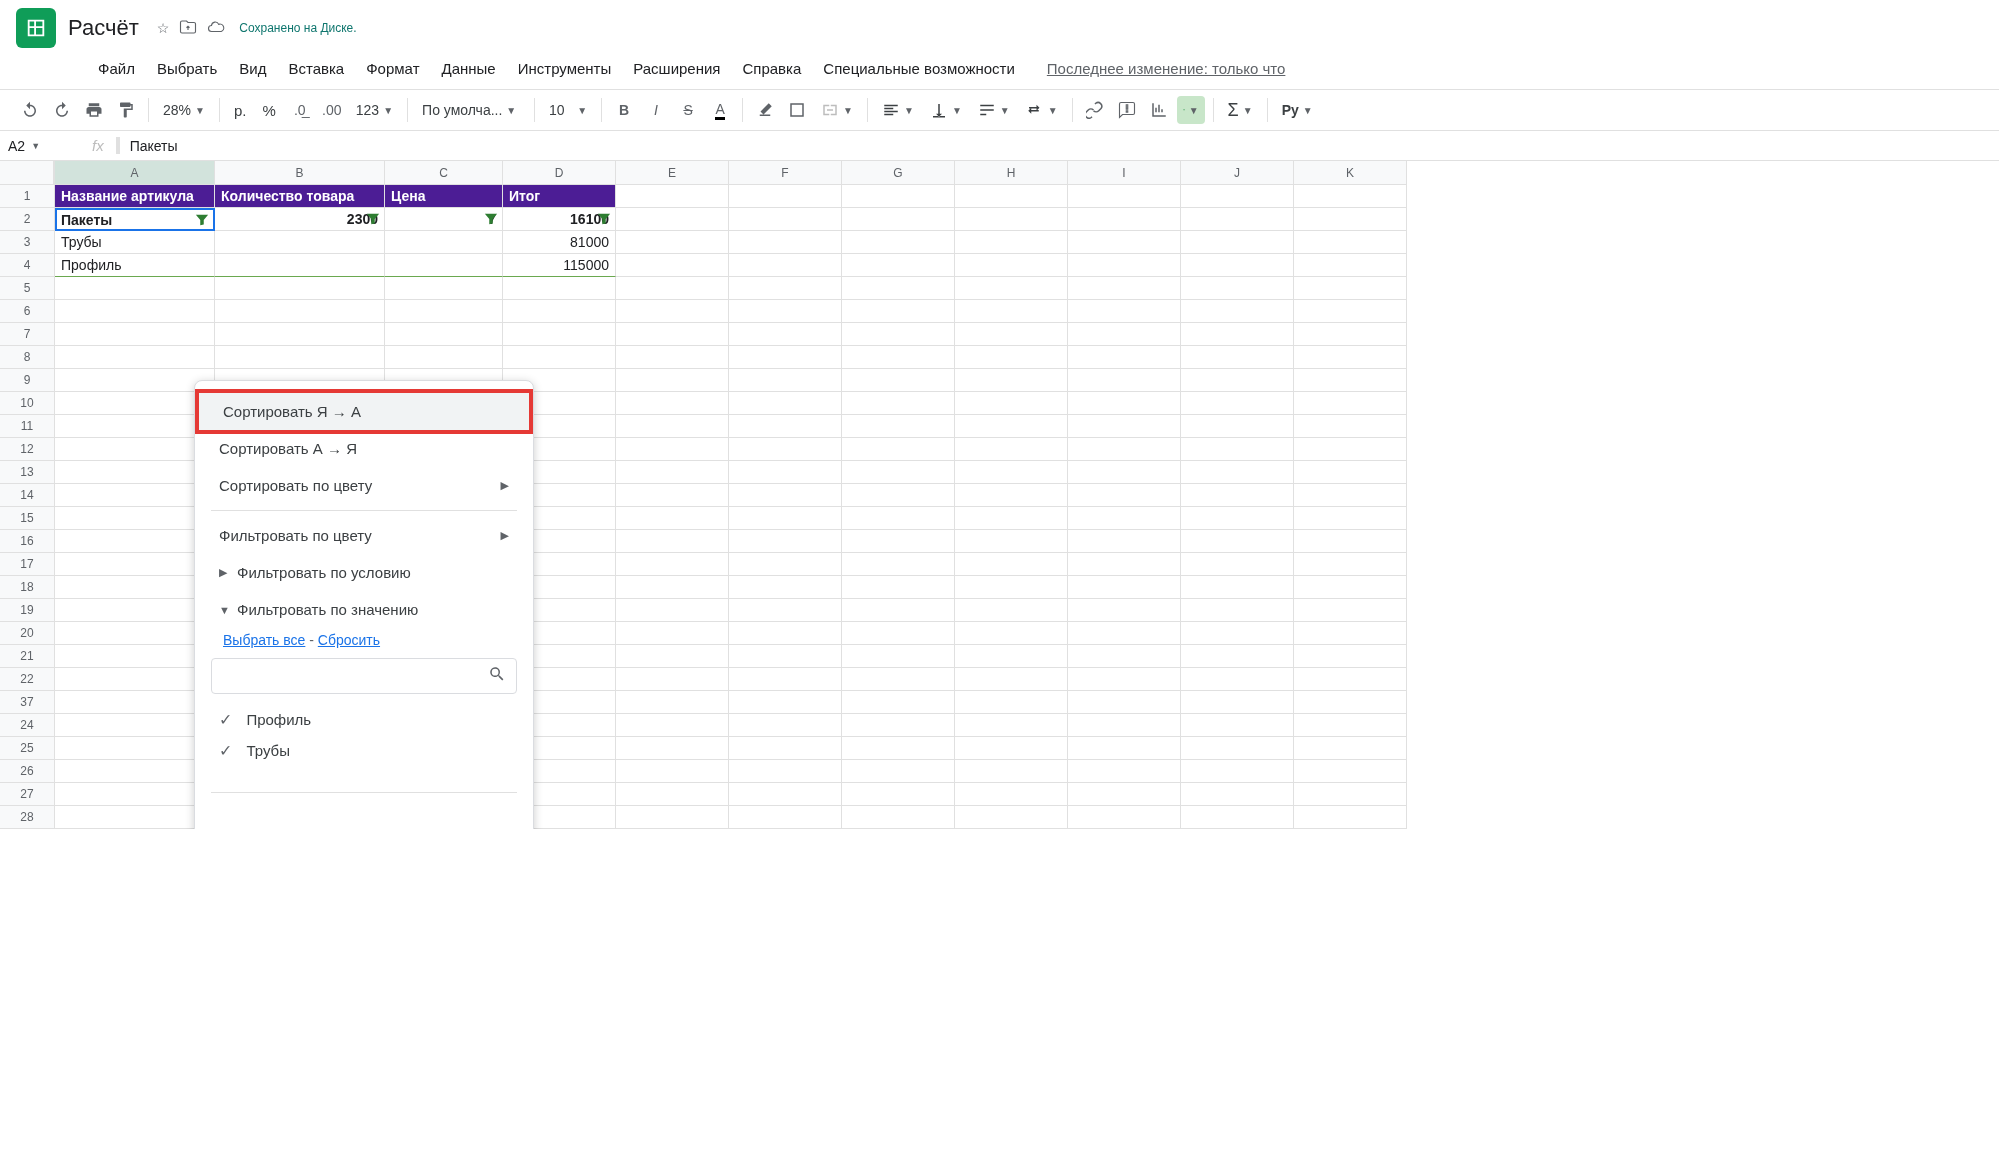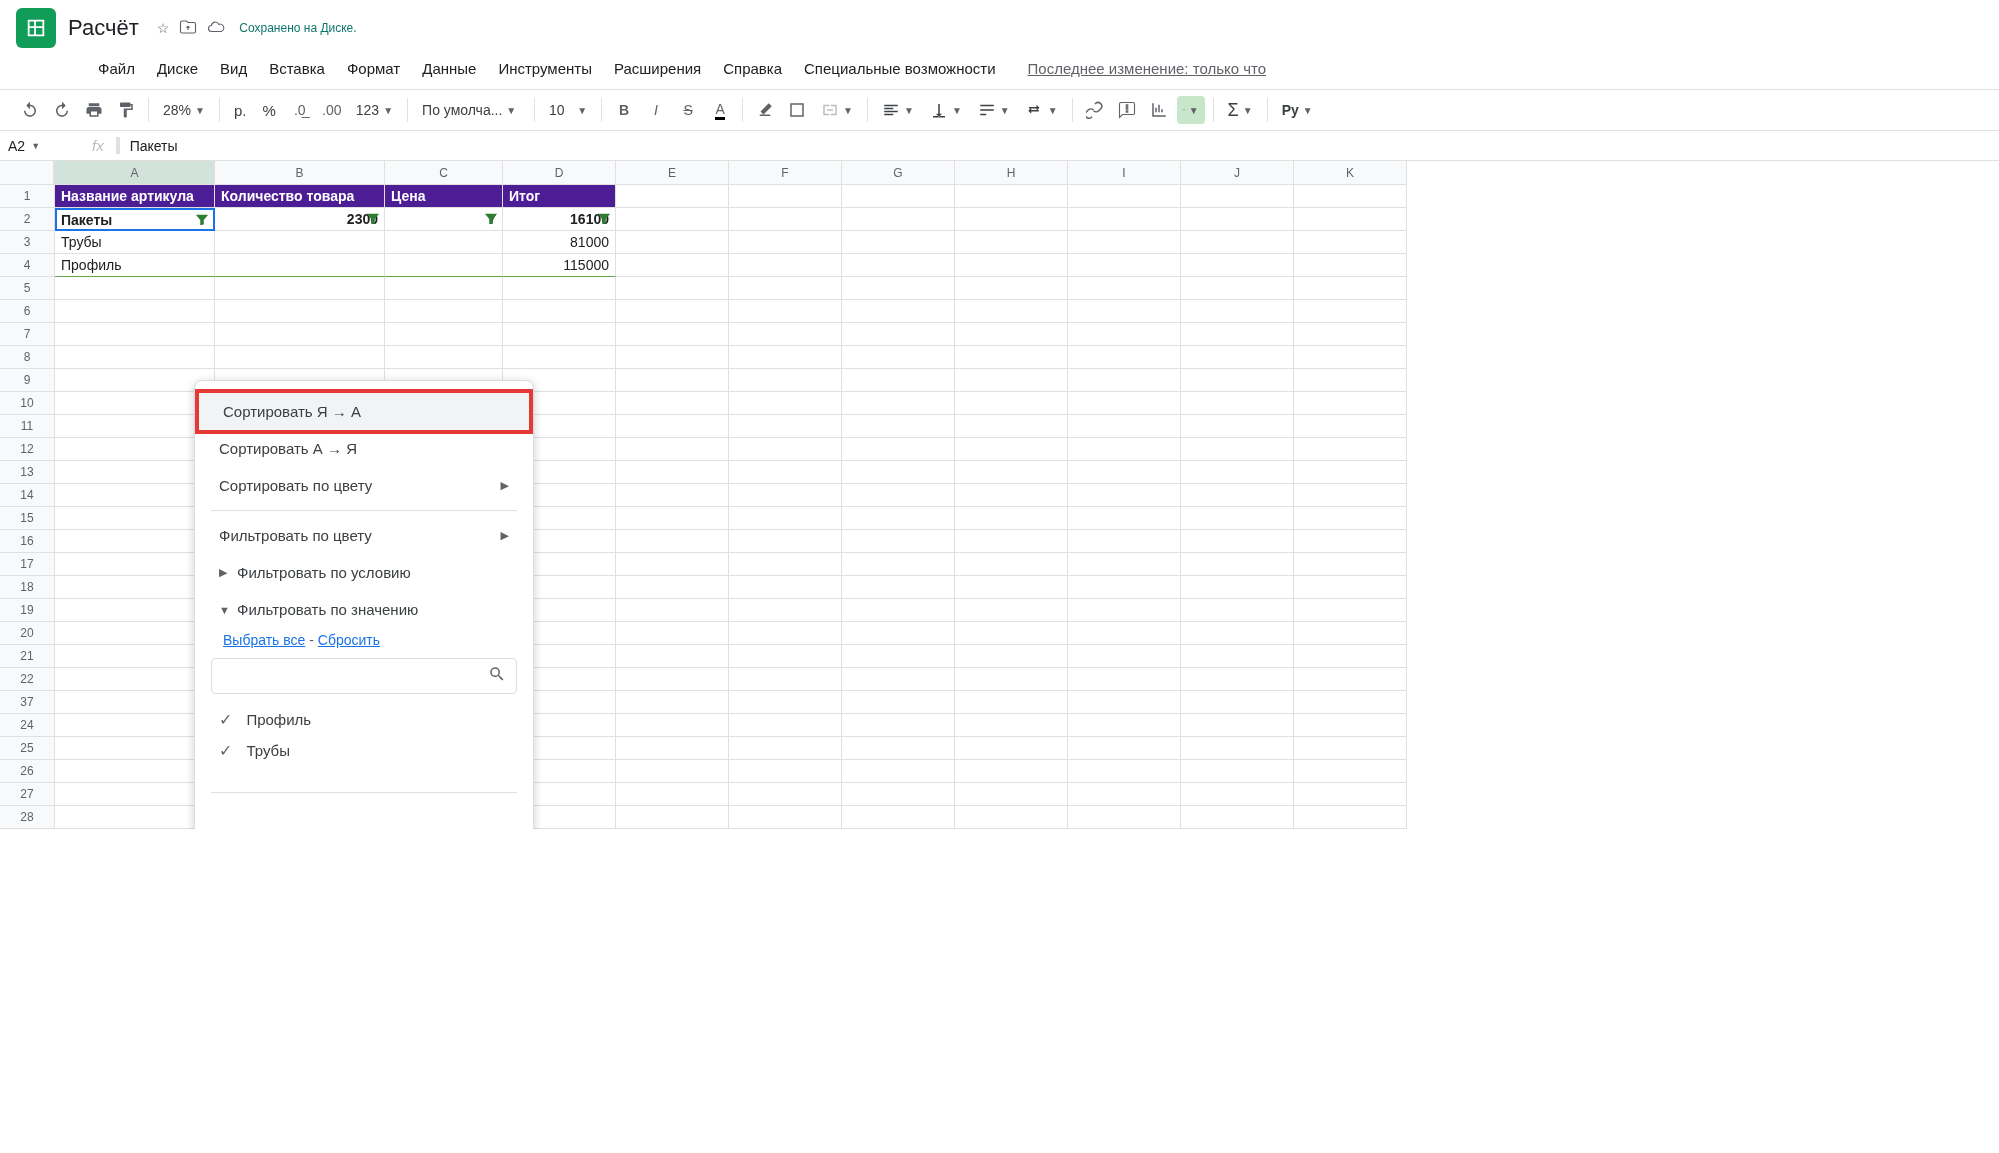--- a/index.html
+++ b/index.html
@@ -98,21 +98,21 @@
           <span><svg class="icon-svg" viewBox="0 0 24 24">
                 <path d="M19 18H6a4 4 0 010-8 5 5 0 019.6-1.5A3.5 3.5 0 0119 18z" fill="none" stroke="currentColor" stroke-width="1.5"></path>
               </svg></span>
           <span class="saved-text">Сохранено на Диске.</span>
         </div>
       </div>
     </div>
   </div>
   <div class="menu-bar">
     <span class="menu-item">Файл</span>
-    <span class="menu-item">Диске</span>
+    <span class="menu-item">Выбрать</span>
     <span class="menu-item">Вид</span>
     <span class="menu-item">Вставка</span>
     <span class="menu-item">Формат</span>
     <span class="menu-item">Данные</span>
     <span class="menu-item">Инструменты</span>
     <span class="menu-item">Расширения</span>
     <span class="menu-item">Справка</span>
     <span class="menu-item">Специальные возможности</span>
     <span class="revision-text">Последнее изменение: только что</span>
   </div>

